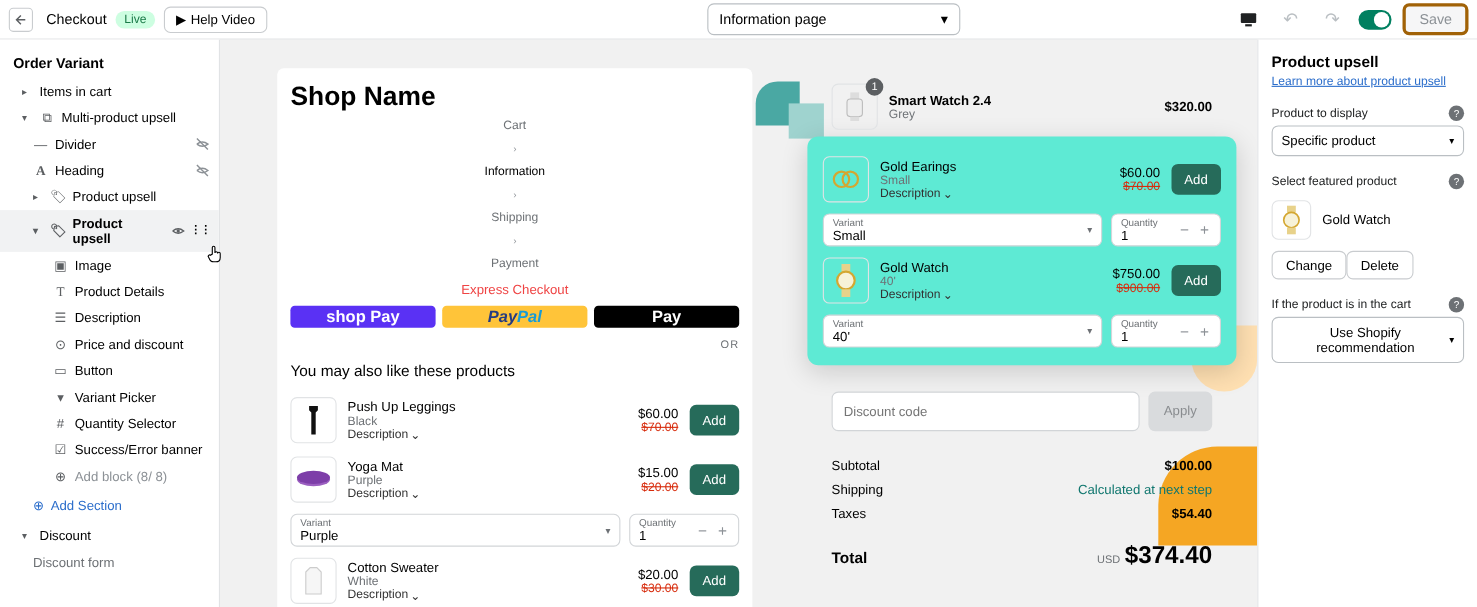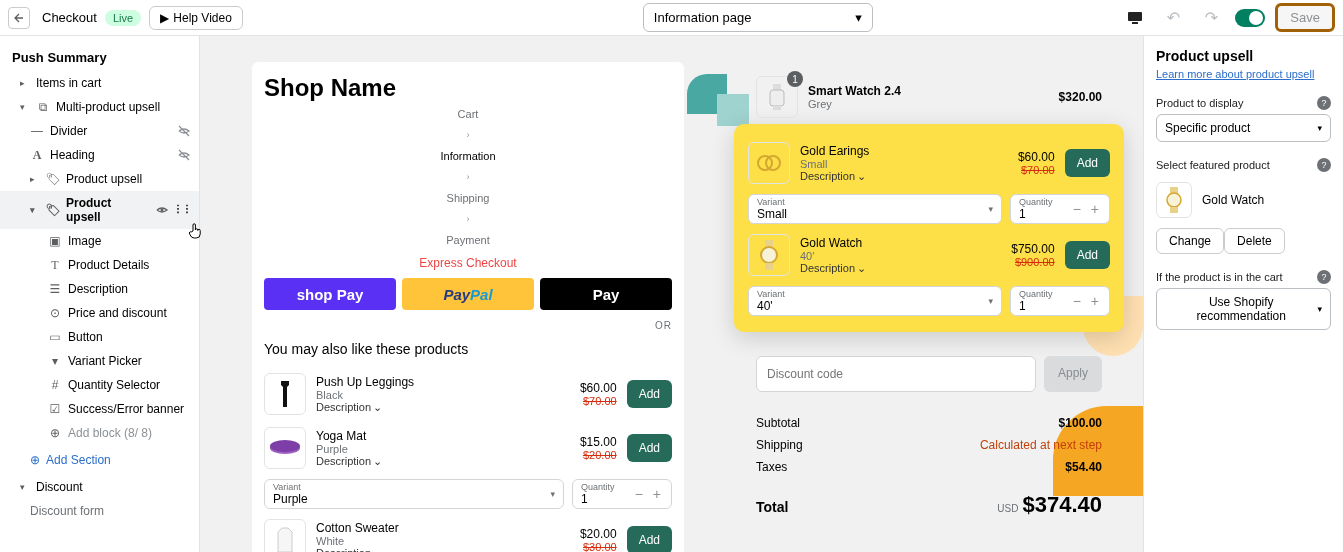--- a/index.html
+++ b/index.html
@@ -41,21 +41,21 @@
   .preview-inner { position: relative; width: 100%; height: 100%; }
 
   .products-panel { position: absolute; left: 52px; top: 26px; width: 432px; background: #fff; border-radius: 6px; padding: 0 12px 16px 12px; }
   .shop-name { font-size: 24px; font-weight: 600; padding: 12px 0 6px 0; }
   .breadcrumbs { display: flex; align-items: center; gap: 10px; font-size: 11px; color: #6d7175; margin-bottom: 10px; flex-direction: column; }
   .breadcrumbs .crumb { cursor: pointer; }
   .breadcrumbs .active { color: #000; font-weight: 500; }
   .breadcrumbs .sep { color: #8c9196; font-size: 9px; }
   .express-heading { text-align: center; font-size: 12px; color: #ef4444; margin: 2px 0 8px 0; }
   .pay-buttons { display: flex; gap: 6px; }
-  .pay-btn { flex: 1; height: 32px; border-radius: 4px; display: flex; align-items: center; justify-content: center; font-size: 15px; font-weight: 700; }
+  .pay-btn { flex: 1; height: 20px; border-radius: 4px; display: flex; align-items: center; justify-content: center; font-size: 15px; font-weight: 700; }
   .pay-shop { background: #5a31f4; color: #fff; }
   .pay-paypal { background: #ffc439; color: #253b80; font-style: italic; }
   .pay-apple { background: #000; color: #fff; }
   .or-sep { text-align: right; font-size: 10px; color: #6d7175; padding: 10px 0; letter-spacing: 1px; }
   .you-may { font-size: 14px; font-weight: 500; margin-bottom: 10px; }
   .prod-row { display: flex; gap: 10px; padding: 6px 0; align-items: center; }
   .prod-img { width: 42px; height: 42px; border: 1px solid #e1e3e5; border-radius: 6px; display: flex; align-items: center; justify-content: center; font-size: 22px; }
   .prod-info { flex: 1; }
   .prod-name { font-size: 12px; font-weight: 500; }
   .prod-variant { font-size: 11px; color: #6d7175; }
@@ -83,21 +83,21 @@
 
   .cart-floating { position: absolute; left: 534px; top: 36px; width: 390px; }
   .cart-item-strip { display: flex; align-items: center; gap: 10px; padding: 4px 22px; }
   .cart-item-strip .prod-img { position:relative; }
   .cart-item-strip .badge { position: absolute; top:-6px; right:-6px; background: #5c5f62; color: #fff; font-size:10px; width:16px; height:16px; border-radius:50%; display:flex; align-items:center; justify-content:center;}
   .cart-item-info { flex:1; }
   .cart-item-name { font-size:12px; font-weight:600; }
   .cart-item-variant { font-size:11px; color:#6d7175; }
   .cart-item-price { font-size:12px; font-weight:600; }
 
-  .upsell-card { background: #fde047; border-radius: 10px; box-shadow: 0 6px 24px rgba(0,0,0,0.16); padding: 12px 14px; margin-top: 2px; }
+  .upsell-card { background: #5eead4; border-radius: 10px; box-shadow: 0 6px 24px rgba(0,0,0,0.16); padding: 12px 14px; margin-top: 2px; }
 
   .discount-row { display: flex; gap: 8px; margin-top: 24px; padding: 0 22px; }
   .discount-input { flex: 1; border: 1px solid #d2d5d8; border-radius: 6px; padding: 10px; font-size: 12px; color: #6d7175; background: #fff; }
   .apply-btn { background: #d9dbdd; color: #898c8f; border-radius: 6px; padding: 10px 14px; font-size: 12px; }
 
   .summary { padding: 20px 22px 0 22px; }
   .sum-row { display: flex; justify-content: space-between; font-size: 12px; padding: 4px 0; gap: 24px; }
   .total-row { display: flex; justify-content: space-between; align-items: baseline; padding-top: 14px; }
   .total-label { font-size: 14px; font-weight: 600; }
   .total-curr { font-size: 10px; color: #6d7175; margin-right: 4px; }
@@ -147,21 +147,21 @@
         </svg>
     </div>
     <div class="icon-btn" style="color:#babfc3">↶</div>
     <div class="icon-btn" style="color:#babfc3">↷</div>
     <div class="toggle"></div>
     <button class="save-btn">Save</button>
   </div>
 </div>
 
 <div class="sidebar">
-  <div class="sidebar-heading">Push Summary</div>
+  <div class="sidebar-heading">Order Variant</div>
 
   <div class="tree-item indent-1">
     <span class="caret">▸</span>
     <span class="label">Items in cart</span>
   </div>
 
   <div class="tree-item indent-1">
     <span class="caret">▾</span>
     <span class="ticon">⧉</span>
     <span class="label">Multi-product upsell</span>
@@ -502,21 +502,21 @@
         <div class="apply-btn">Apply</div>
       </div>
 
       <div class="summary">
         <div class="sum-row">
             <span>Subtotal</span>
             <span style="font-weight:600">$100.00</span>
           </div>
         <div class="sum-row">
             <span>Shipping</span>
-            <span style="color:#c2410c">Calculated at next step</span>
+            <span style="color:#0f766e">Calculated at next step</span>
           </div>
         <div class="sum-row">
             <span>Taxes</span>
             <span style="font-weight:600">$54.40</span>
           </div>
         <div class="total-row">
           <span class="total-label">Total</span>
           <span><span class="total-curr">USD</span><span class="total-amount">$374.40</span></span>
         </div>
       </div>

